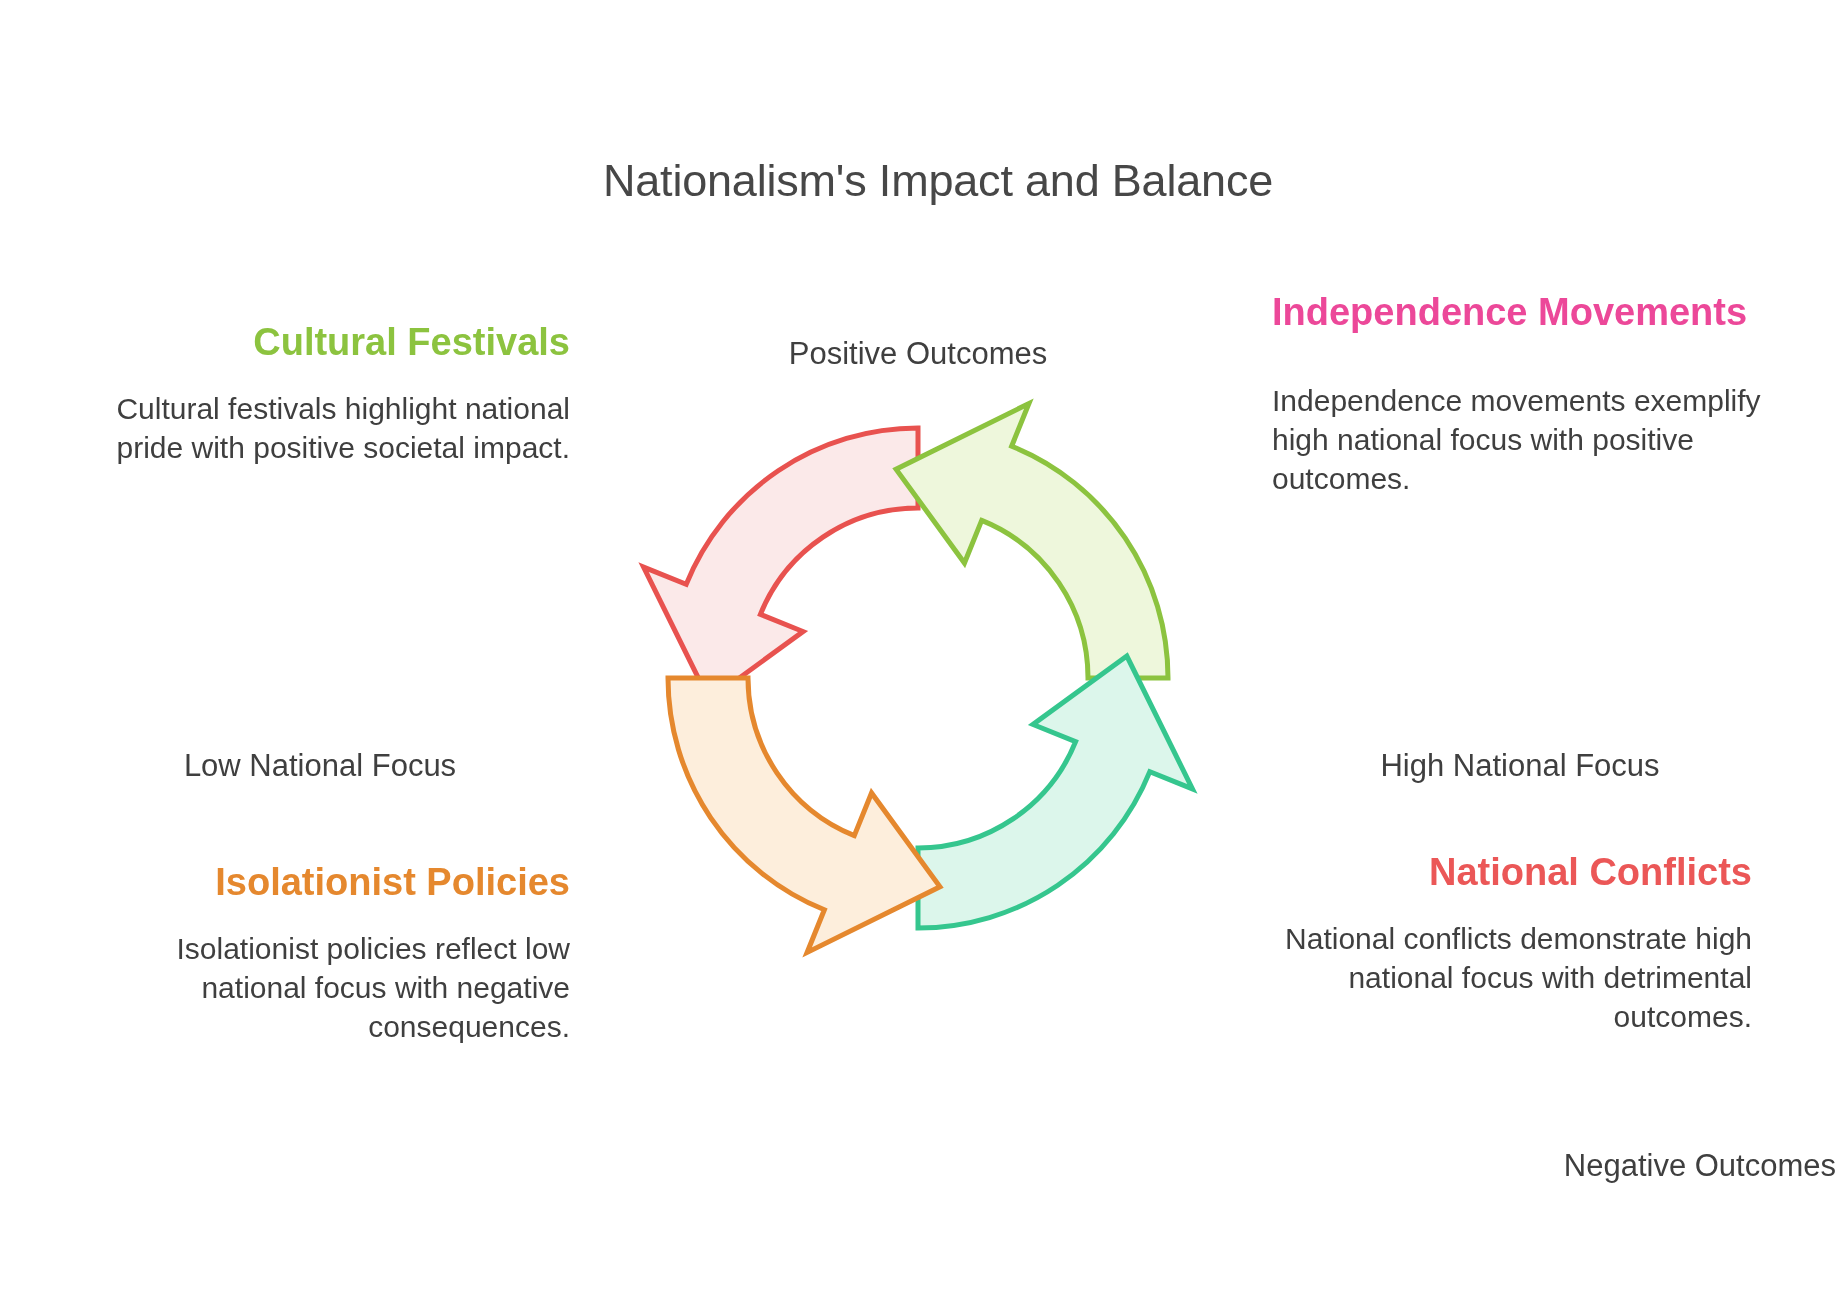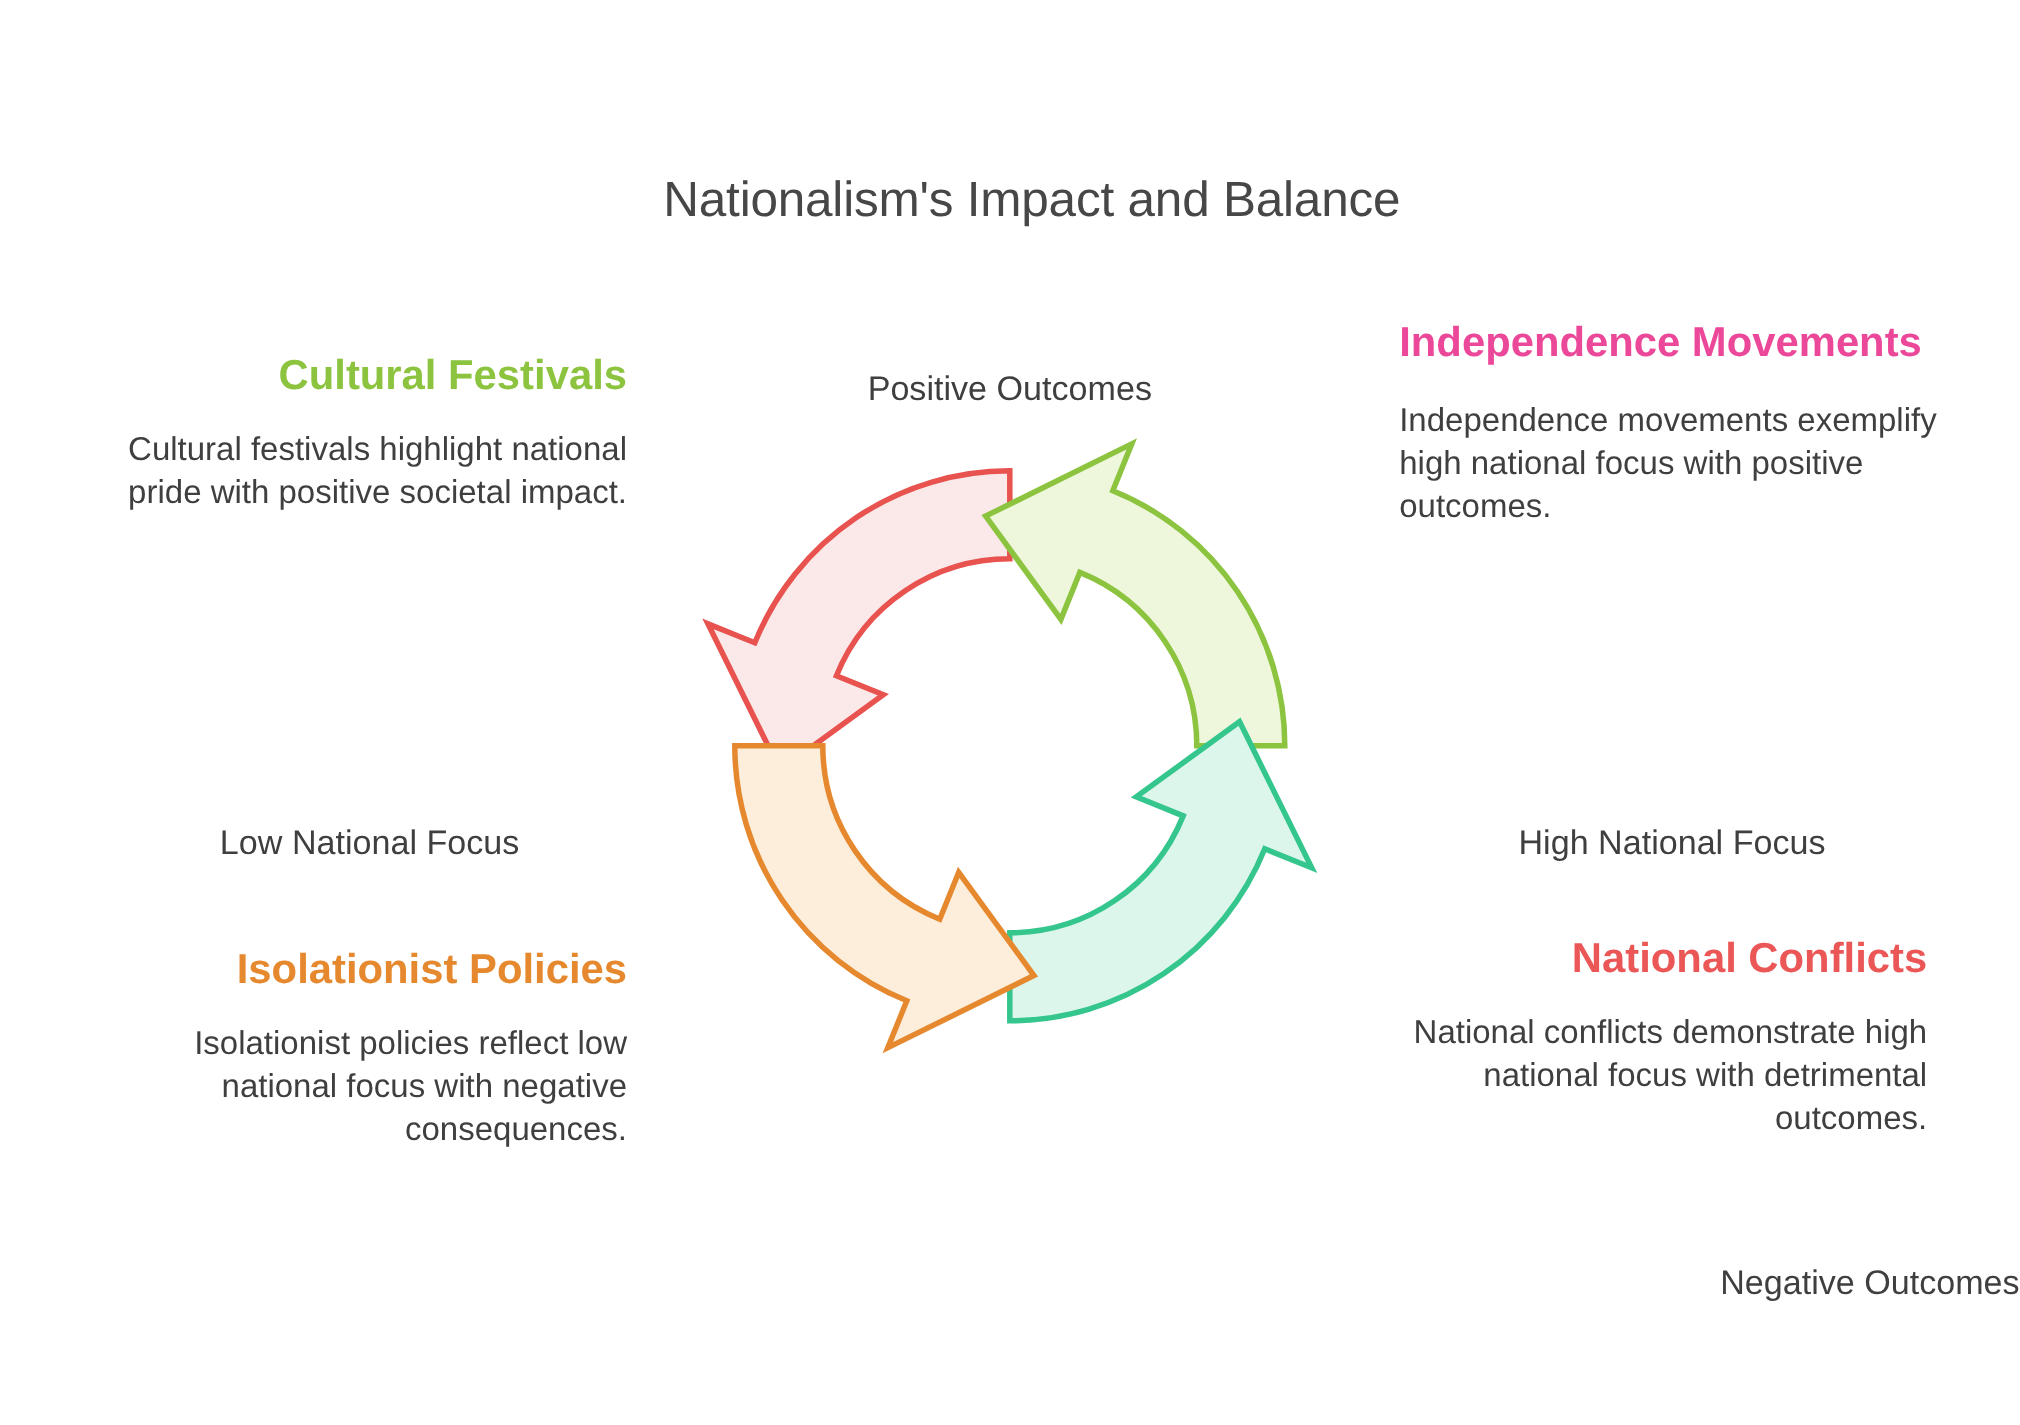--- a/index.html
+++ b/index.html
@@ -33,21 +33,21 @@
   .axis-label {
     position: absolute;
     font-size: 31px;
     font-weight: 400;
     color: #3f3f3f;
     white-space: nowrap;
     margin-top: 48px;
   }
   #axis-top    { top: 288px;  left: 0; width: 1836px; text-align: center; }
   #axis-bottom { top: 1100px; left: 0; width: 1836px; text-align: right; }
-  #axis-left   { top: 700px;  left: 0;    width: 640px;  text-align: center; padding-left: 16px; }
+  #axis-left   { top: 700px;  left: 0;    width: 640px;  text-align: center; }
   #axis-right  { top: 700px;  left: 1200px; width: 640px; text-align: center; }
 
   
   .quad {
     position: absolute;
   }
   .quad-title {
     font-size: 38px;
     font-weight: 700;
     line-height: 1.28;
@@ -71,21 +71,21 @@
   #quad-cultural-festivals .quad-title { color: #8CC33F; }
 
   
   #quad-independence-movements {
     top: 288px;
     left: 1272px;
     width: 510px;
     text-align: left;
   }
   #quad-independence-movements .quad-title { color: #ec4899; }
-  #quad-independence-movements .quad-body { margin-top: 26px; }
+  #quad-independence-movements .quad-body { margin-top: 44px; }
 
   
   #quad-isolationist-policies {
     top: 858px;
     left: 95px;
     width: 475px;
     text-align: right;
   }
   #quad-isolationist-policies .quad-title { color: #E5882E; }
 

